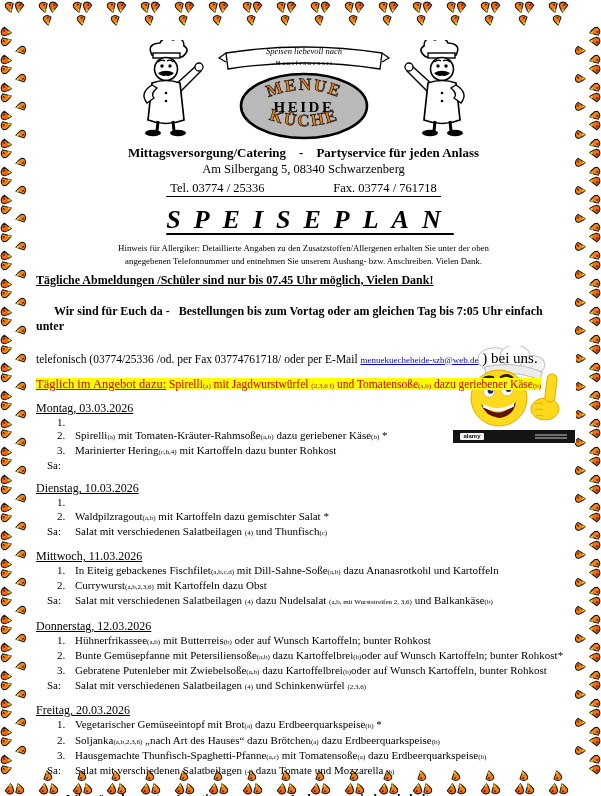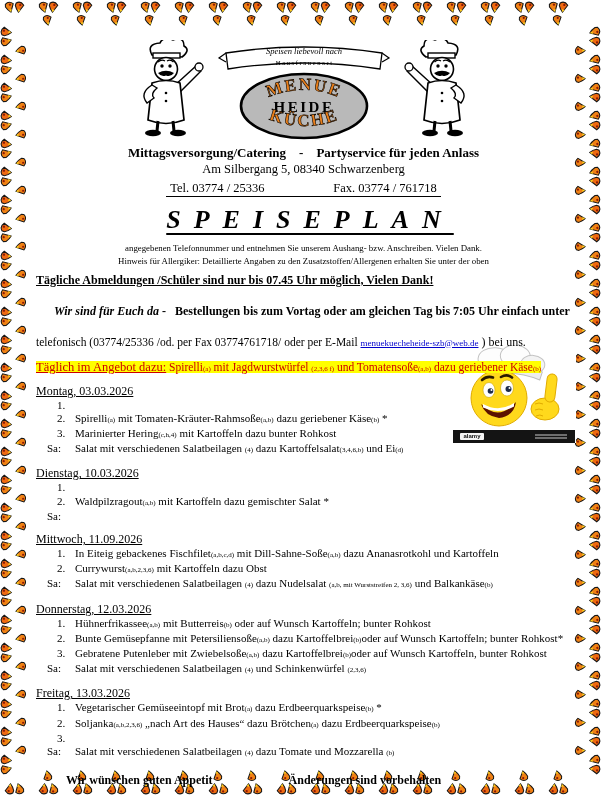--- a/index.html
+++ b/index.html
@@ -17,24 +17,24 @@
   .address{text-align:center;font-size:12.5px;margin-top:1px;}
   .telfax{text-align:center;margin-top:1px;}
   .telfax span{font-size:12.5px;border-bottom:1.4px solid #000;white-space:pre-wrap;padding:0 4px 1px 4px;}
 
   .title{text-align:center;margin-top:9px;font-size:26px;font-style:italic;font-weight:bold;
          letter-spacing:13px;padding-left:13px;text-decoration:underline;text-underline-offset:5px;}
 
   .notice{font-size:8.8px;text-align:center;margin-top:7px;line-height:1.45;}
   .cancel{font-size:12px;font-weight:bold;text-decoration:underline;margin-top:5px;}
   .order1{font-size:12px;font-weight:bold;margin-top:1px;white-space:pre-wrap;}
-  .order1 .it{font-style:italic;margin-top:36px;}
+  .order1 .it{margin-top:36px;}
   .order2{font-size:11.5px;margin-top:1px;}
   .order2 .email{color:#0000cc;text-decoration:underline;font-size:9px;cursor:pointer;}
-  .order2 .after{font-size:12px;text-align:right;}
+  .order2 .after{font-size:15px;text-align:right;}
 
   .offer{margin-top:10px;font-size:11.5px;}
   .offer .hl{background:#ffff00;color:#cc0000;}
   .offer .offer-label{font-size:12.5px;text-decoration:underline;}
 
   .day-section{margin-top:9px;}
   .day-title{font-size:12px;text-decoration:underline;}
   .item-row{display:flex;font-size:11px;line-height:13.2px;margin-left:21px;white-space:nowrap;}
   .item-row.sa{margin-left:11px;}
   .item-label{flex:none;width:18px;}
@@ -1597,22 +1597,22 @@
       </svg>
     </div>
 
     <div class="tagline">Mittagsversorgung/Catering    -    Partyservice für jeden Anlass</div>
     <div class="address">Am Silbergang 5, 08340 Schwarzenberg</div>
     <div class="telfax"><span>Tel. 03774 / 25336                      Fax. 03774 / 761718</span></div>
 
     <div class="title">SPEISEPLAN</div>
 
     <div class="notice">
+      <div>Hinweis für Allergiker: Detaillierte Angaben zu den Zusatzstoffen/Allergenen erhalten Sie unter der oben</div>
       <div>angegebenen Telefonnummer und entnehmen Sie unserem Aushang- bzw. Anschreiben. Vielen Dank.</div>
-      <div>Hinweis für Allergiker: Detaillierte Angaben zu den Zusatzstoffen/Allergenen erhalten Sie unter der oben</div>
     </div>
 
     <div class="cancel">Tägliche Abmeldungen /Schüler sind nur bis 07.45 Uhr möglich, Vielen Dank!</div>
 
     <div class="order1">
       <span class="it">Wir sind für Euch da</span><span> -   Bestellungen bis zum Vortag oder am gleichen Tag bis 7:05 Uhr einfach unter</span>
     </div>
     <div class="order2">
       <span>telefonisch (03774/25336 /od. per Fax 03774761718/ oder per E-Mail </span><a class="email">menuekuecheheide-szb@web.de</a><span class="after"> ) bei uns.</span>
     </div>
@@ -1630,38 +1630,38 @@
           <div class="item-row">
             <span class="item-label">2.</span>
             <span class="item-text">Spirelli<span class="ann">(a)</span> mit Tomaten-Kräuter-Rahmsoße<span class="ann">(a,b)</span>  dazu geriebener Käse<span class="ann">(b)</span>  *</span>
           </div>
           <div class="item-row">
             <span class="item-label">3.</span>
             <span class="item-text">Marinierter Hering<span class="ann">(c,h,4)</span> mit Kartoffeln dazu bunter Rohkost</span>
           </div>
           <div class="item-row sa">
             <span class="item-label">Sa:</span>
-            <span class="item-text">Salat mit verschiedenen Salatbeilagen <span class="ann">(4)</span> dazu Kartoffelsalat<span class="ann">(3,4,6,b)</span> und Ei<span class="ann">(d)</span></span>
           </div>
         </div>
         <div class="day-section">
           <div class="day-title">Dienstag, 10.03.2026</div>
           <div class="item-row">
             <span class="item-label">1.</span>
           </div>
           <div class="item-row">
             <span class="item-label">2.</span>
             <span class="item-text">Waldpilzragout<span class="ann">(a,b)</span> mit Kartoffeln dazu gemischter Salat *</span>
           </div>
           <div class="item-row sa">
             <span class="item-label">Sa:</span>
+            <span class="item-text">Salat mit verschiedenen Salatbeilagen <span class="ann">(4)</span> und Thunfisch<span class="ann">(c)</span></span>
           </div>
         </div>
         <div class="day-section">
-          <div class="day-title">Mittwoch, 11.09.2026</div>
+          <div class="day-title">Mittwoch, 11.03.2026</div>
           <div class="item-row">
             <span class="item-label">1.</span>
             <span class="item-text">In Eiteig gebackenes Fischfilet<span class="ann">(a,b,c,d)</span> mit Dill-Sahne-Soße<span class="ann">(a,b)</span> dazu Ananasrotkohl und Kartoffeln</span>
           </div>
           <div class="item-row">
             <span class="item-label">2.</span>
             <span class="item-text">Currywurst<span class="ann">(a,b,2,3,6)</span> mit Kartoffeln dazu Obst</span>
           </div>
           <div class="item-row sa">
             <span class="item-label">Sa:</span>
@@ -1681,31 +1681,32 @@
           <div class="item-row">
             <span class="item-label">3.</span>
             <span class="item-text">Gebratene Putenleber mit Zwiebelsoße<span class="ann">(a,b)</span> dazu Kartoffelbrei<span class="ann">(b)</span>oder auf Wunsch Kartoffeln, bunter Rohkost</span>
           </div>
           <div class="item-row sa">
             <span class="item-label">Sa:</span>
             <span class="item-text">Salat mit verschiedenen Salatbeilagen <span class="ann">(4)</span> und Schinkenwürfel <span class="ann">(2,3,6)</span></span>
           </div>
         </div>
         <div class="day-section">
-          <div class="day-title">Freitag, 13.03.2026</div>
+          <div class="day-title">Freitag, 20.03.2026</div>
           <div class="item-row">
             <span class="item-label">1.</span>
             <span class="item-text">Vegetarischer Gemüseeintopf mit Brot<span class="ann">(a)</span> dazu Erdbeerquarkspeise<span class="ann">(b)</span> *</span>
           </div>
           <div class="item-row">
             <span class="item-label">2.</span>
             <span class="item-text">Soljanka<span class="ann">(a,b,2,3,6)</span> „nach Art des Hauses“ dazu Brötchen<span class="ann">(a)</span> dazu Erdbeerquarkspeise<span class="ann">(b)</span></span>
           </div>
           <div class="item-row">
             <span class="item-label">3.</span>
+            <span class="item-text">Hausgemachte Thunfisch-Spaghetti-Pfanne<span class="ann">(a,c)</span> mit Tomatensoße<span class="ann">(a)</span> dazu Erdbeerquarkspeise<span class="ann">(b)</span></span>
           </div>
           <div class="item-row sa">
             <span class="item-label">Sa:</span>
             <span class="item-text">Salat mit verschiedenen Salatbeilagen <span class="ann">(4)</span> dazu Tomate und Mozzarella <span class="ann">(b)</span></span>
           </div>
         </div>
       </div>
 
     <div class="appetit-row">
       <span>Wir wünschen guten Appetit</span>

